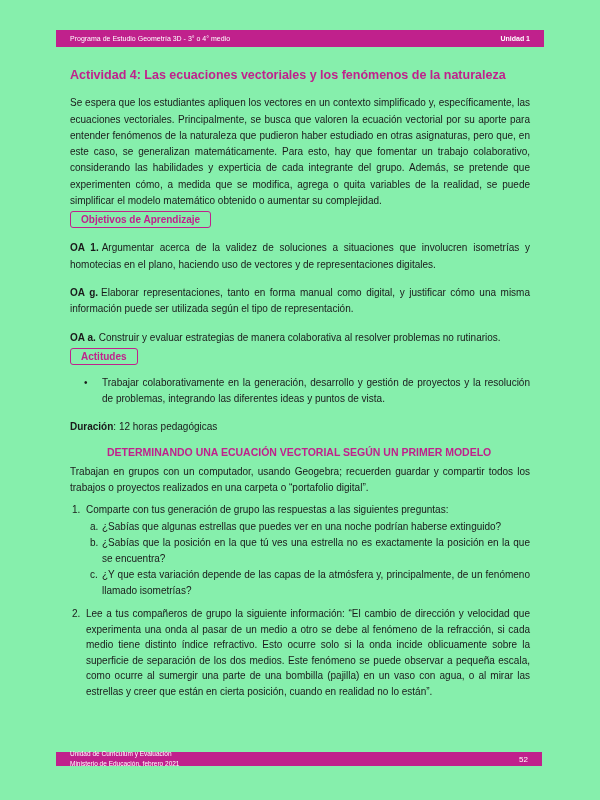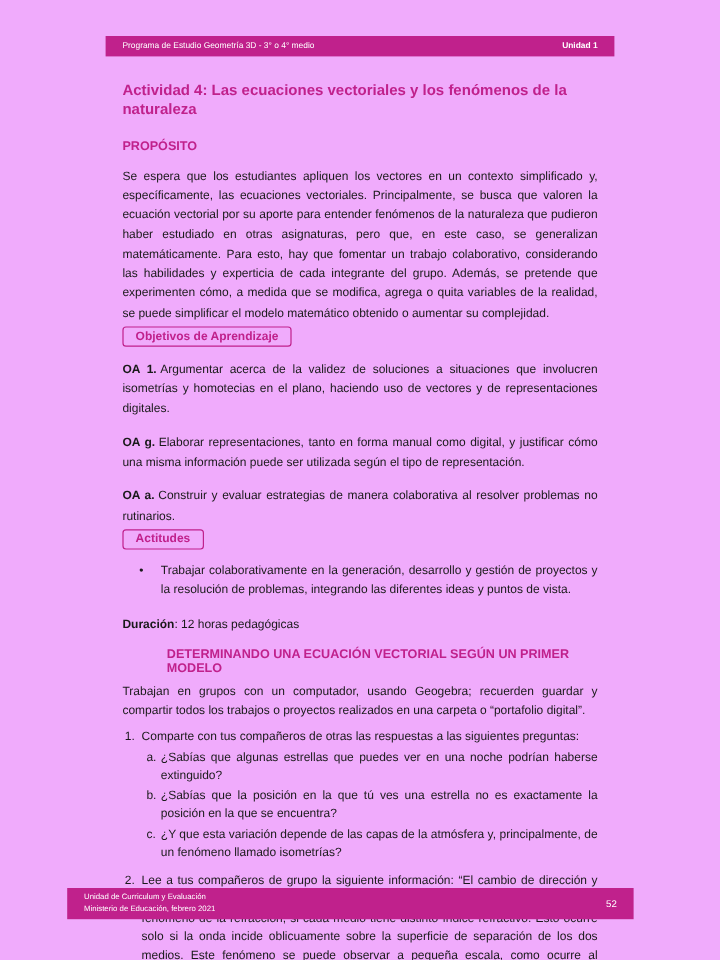--- a/index.html
+++ b/index.html
@@ -4,22 +4,22 @@
 <style>
   * { margin: 0; padding: 0; box-sizing: border-box; }
   html, body { background: #9a9a9a; }
   body { font-family: "Liberation Sans", sans-serif; }
 
   .page {
     position: relative;
     width: 600px;
     height: 800px;
     margin: 0 auto;
-    background: #f0abfc;
-    padding: 30px 88px 0;
+    background: #86efac;
+    padding: 30px 56px 0;
     overflow: hidden;
     color: #1a1a1a;
   }
 
   .topbar {
     height: 17px;
     background: #c0218c;
     color: #fff;
     display: flex;
     align-items: center;
@@ -85,23 +85,23 @@
   .li-body { flex: 1; font-size: 10px; line-height: 1.55; }
   .li-body p { text-align: justify; }
 
   .sub-row { display: flex; margin-top: 1px; }
   .sub-letter { flex: 0 0 16px; width: 16px; font-size: 10px; line-height: 1.55; padding-left: 4px; }
   .sub-text { flex: 1; font-size: 10px; line-height: 1.55; text-align: justify; }
 
   .footerbar {
     position: absolute;
     left: 56px;
-    right: 72px;
+    right: 58px;
     bottom: 34px;
-    height: 26px;
+    height: 14px;
     background: #c0218c;
     color: #fff;
     display: flex;
     align-items: center;
     justify-content: space-between;
     padding: 0 14px;
   }
   .footerbar .left { font-size: 6.5px; line-height: 1.6; }
   .footerbar .pagenum { font-size: 8px; }
 </style>
@@ -112,21 +112,20 @@
 
   <div class="topbar">
     <span class="left">Programa de Estudio Geometría 3D - 3° o 4° medio</span>
     <span class="right">Unidad 1</span>
   </div>
 
   <div class="content">
 
     <h1 class="title">Actividad 4: Las ecuaciones vectoriales y los fenómenos de la naturaleza</h1>
 
-    <h2 class="h-section">PROPÓSITO</h2>
 
     <p class="body-text">Se espera que los estudiantes apliquen los vectores en un contexto simplificado y, específicamente, las ecuaciones vectoriales. Principalmente, se busca que valoren la ecuación vectorial por su aporte para entender fenómenos de la naturaleza que pudieron haber estudiado en otras asignaturas, pero que, en este caso, se generalizan matemáticamente. Para esto, hay que fomentar un trabajo colaborativo, considerando las habilidades y experticia de cada integrante del grupo. Además, se pretende que experimenten cómo, a medida que se modifica, agrega o quita variables de la realidad, se puede simplificar el modelo matemático obtenido o aumentar su complejidad.</p>
 
     <div class="label-box">Objetivos de Aprendizaje</div>
 
     <p class="body-text oa-p"><span class="bold">OA 1.</span><span>Argumentar acerca de la validez de soluciones a situaciones que involucren isometrías y homotecias en el plano, haciendo uso de vectores y de representaciones digitales.</span></p>
 
     <p class="body-text oa-p"><span class="bold">OA g.</span><span>Elaborar representaciones, tanto en forma manual como digital, y justificar cómo una misma información puede ser utilizada según el tipo de representación.</span></p>
 
     <p class="body-text oa-p"><span class="bold">OA a.</span><span>Construir y evaluar estrategias de manera colaborativa al resolver problemas no rutinarios.</span></p>
@@ -143,21 +142,21 @@
 
     <h3 class="h-section h-sub">DETERMINANDO UNA ECUACIÓN VECTORIAL SEGÚN UN PRIMER MODELO</h3>
 
     <p class="body-text" style="margin-top:6px;">Trabajan en grupos con un computador, usando Geogebra; recuerden guardar y compartir todos los trabajos o proyectos realizados en una carpeta o “portafolio digital”.</p>
 
     <div class="olist">
 
       <div class="li-row">
         <span class="li-num">1.</span>
         <div class="li-body">
-          <p>Comparte con tus compañeros de otras las respuestas a las siguientes preguntas:</p>
+          <p>Comparte con tus generación de grupo las respuestas a las siguientes preguntas:</p>
           <div class="sub-row">
             <span class="sub-letter">a.</span>
             <span class="sub-text">¿Sabías que algunas estrellas que puedes ver en una noche podrían haberse extinguido?</span>
           </div>
           <div class="sub-row">
             <span class="sub-letter">b.</span>
             <span class="sub-text">¿Sabías que la posición en la que tú ves una estrella no es exactamente la posición en la que se encuentra?</span>
           </div>
           <div class="sub-row">
             <span class="sub-letter">c.</span>

